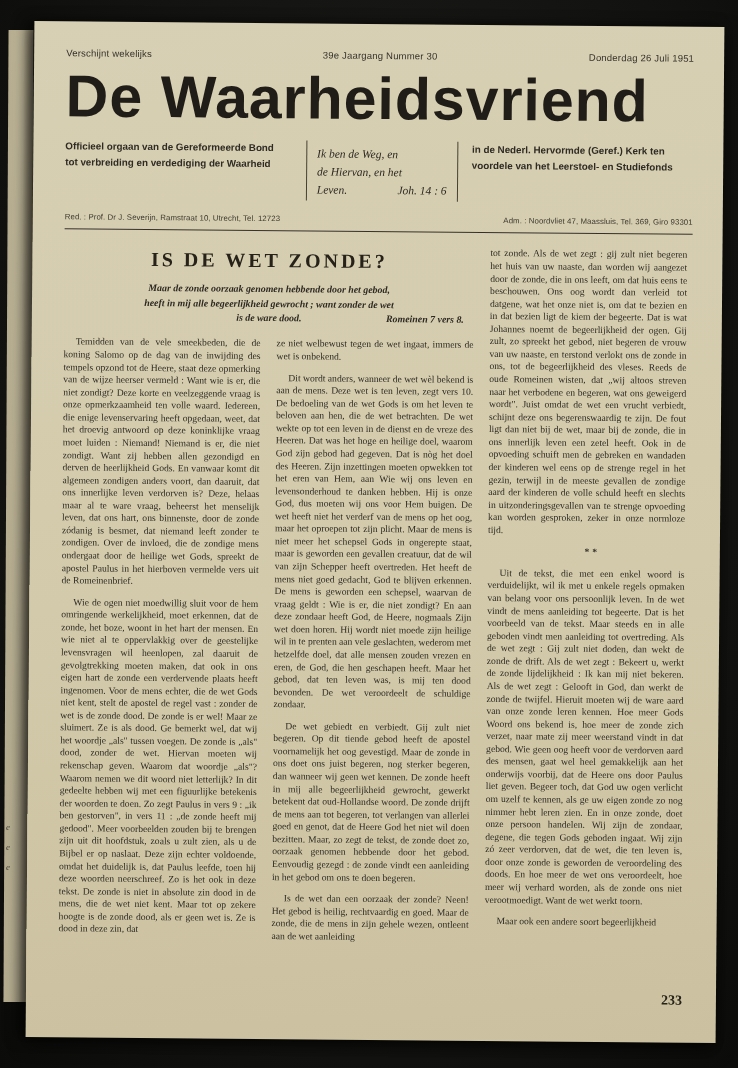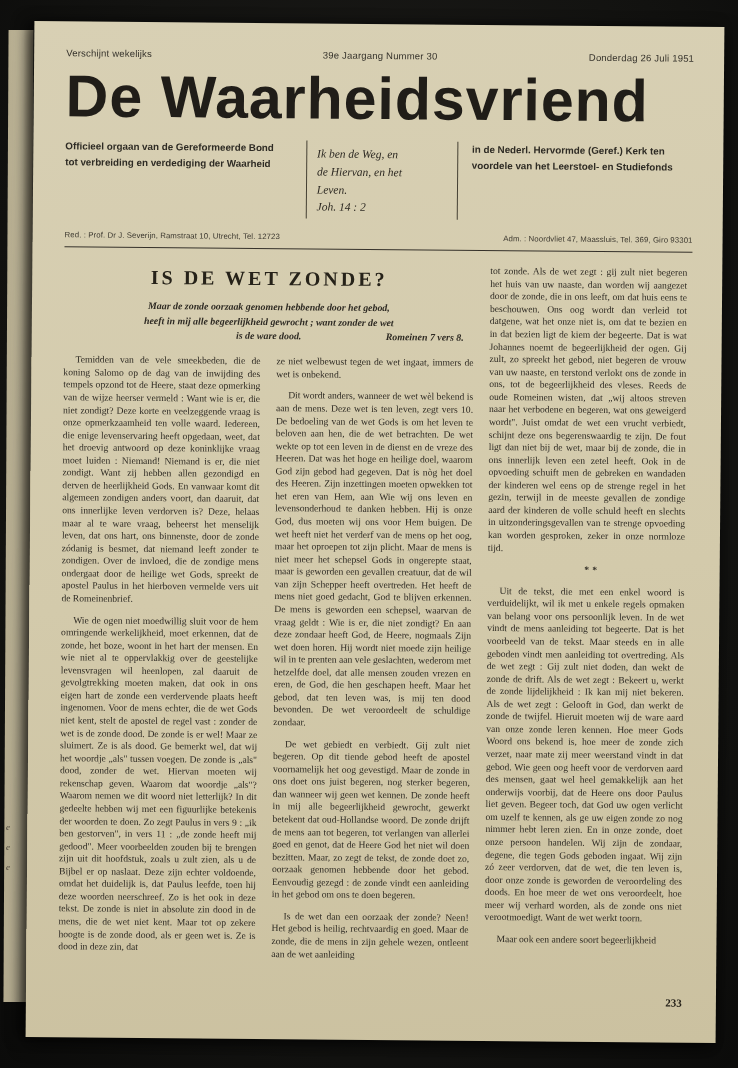--- a/index.html
+++ b/index.html
@@ -56,21 +56,21 @@
     font-size:9.8px;line-height:1.6;color:#2e2b24;
   }
   .org-left{width:248px;}
   .org-right{width:242px;margin-left:auto;}
   .verse-box{
     width:142px;margin:0 14px;padding:5px 10px 2px;
     border-left:1px solid #454033;border-right:1px solid #454033;
     font-family:"Liberation Serif", serif;font-style:italic;
     font-size:11.5px;line-height:1.55;color:#2e2a23;
   }
-  .verse-l3{display:flex;justify-content:space-between;flex-direction:column;}
+  .verse-l3{display:flex;justify-content:space-between;}
 
   .redadm{
     display:flex;justify-content:space-between;margin-top:14px;
     font-family:"Liberation Sans", sans-serif;font-size:7.8px;color:#3b372e;
     letter-spacing:.1px;
   }
   .mast-rule{border:0;border-top:1.6px solid #35312a;margin:7px 0 0;}
 
   
   .article{display:flex;gap:16px;margin-top:14px;}
@@ -89,21 +89,21 @@
 
   .cols2{display:flex;gap:16px;}
   .col{width:197px;text-align:justify;font-size:9.6px;line-height:1.31;color:#2e2a23;}
   .col p{margin:0 0 9px;text-indent:12px;}
   .col p.cont{text-indent:0;}
   .col3{width:197px;}
   .sep-stars{text-align:center;font-weight:bold;letter-spacing:3px;margin:2px 0 8px;text-indent:0;}
 
   .page-number{
     position:absolute;right:34px;bottom:34px;
-    font-family:"Liberation Serif", serif;font-weight:bold;font-size:11px;color:#262219;
+    font-family:"Liberation Serif", serif;font-weight:bold;font-size:14px;color:#262219;
   }
 </style>
 </head>
 <body>
 
 <div class="scene">
 
   <div class="neighbor-page"></div>
   <div class="neighbor-frag">e
 e
@@ -123,21 +123,21 @@
       <div class="mast-info">
         <div class="org-block org-left">
           <div>Officieel orgaan van de Gereformeerde Bond</div>
           <div>tot verbreiding en verdediging der Waarheid</div>
         </div>
         <div class="verse-box">
           <div>Ik ben de Weg, en</div>
           <div>de Hiervan, en het</div>
           <div class="verse-l3">
             <span>Leven.</span>
-            <span>Joh. 14 : 2</span>
+            <span>Joh. 14 : 6</span>
           </div>
         </div>
         <div class="org-block org-right">
           <div>in de Nederl. Hervormde (Geref.) Kerk ten</div>
           <div>voordele van het Leerstoel- en Studiefonds</div>
         </div>
       </div>
 
       <div class="redadm">
         <span>Red. : Prof. Dr J. Severijn, Ramstraat 10, Utrecht, Tel. 12723</span>

